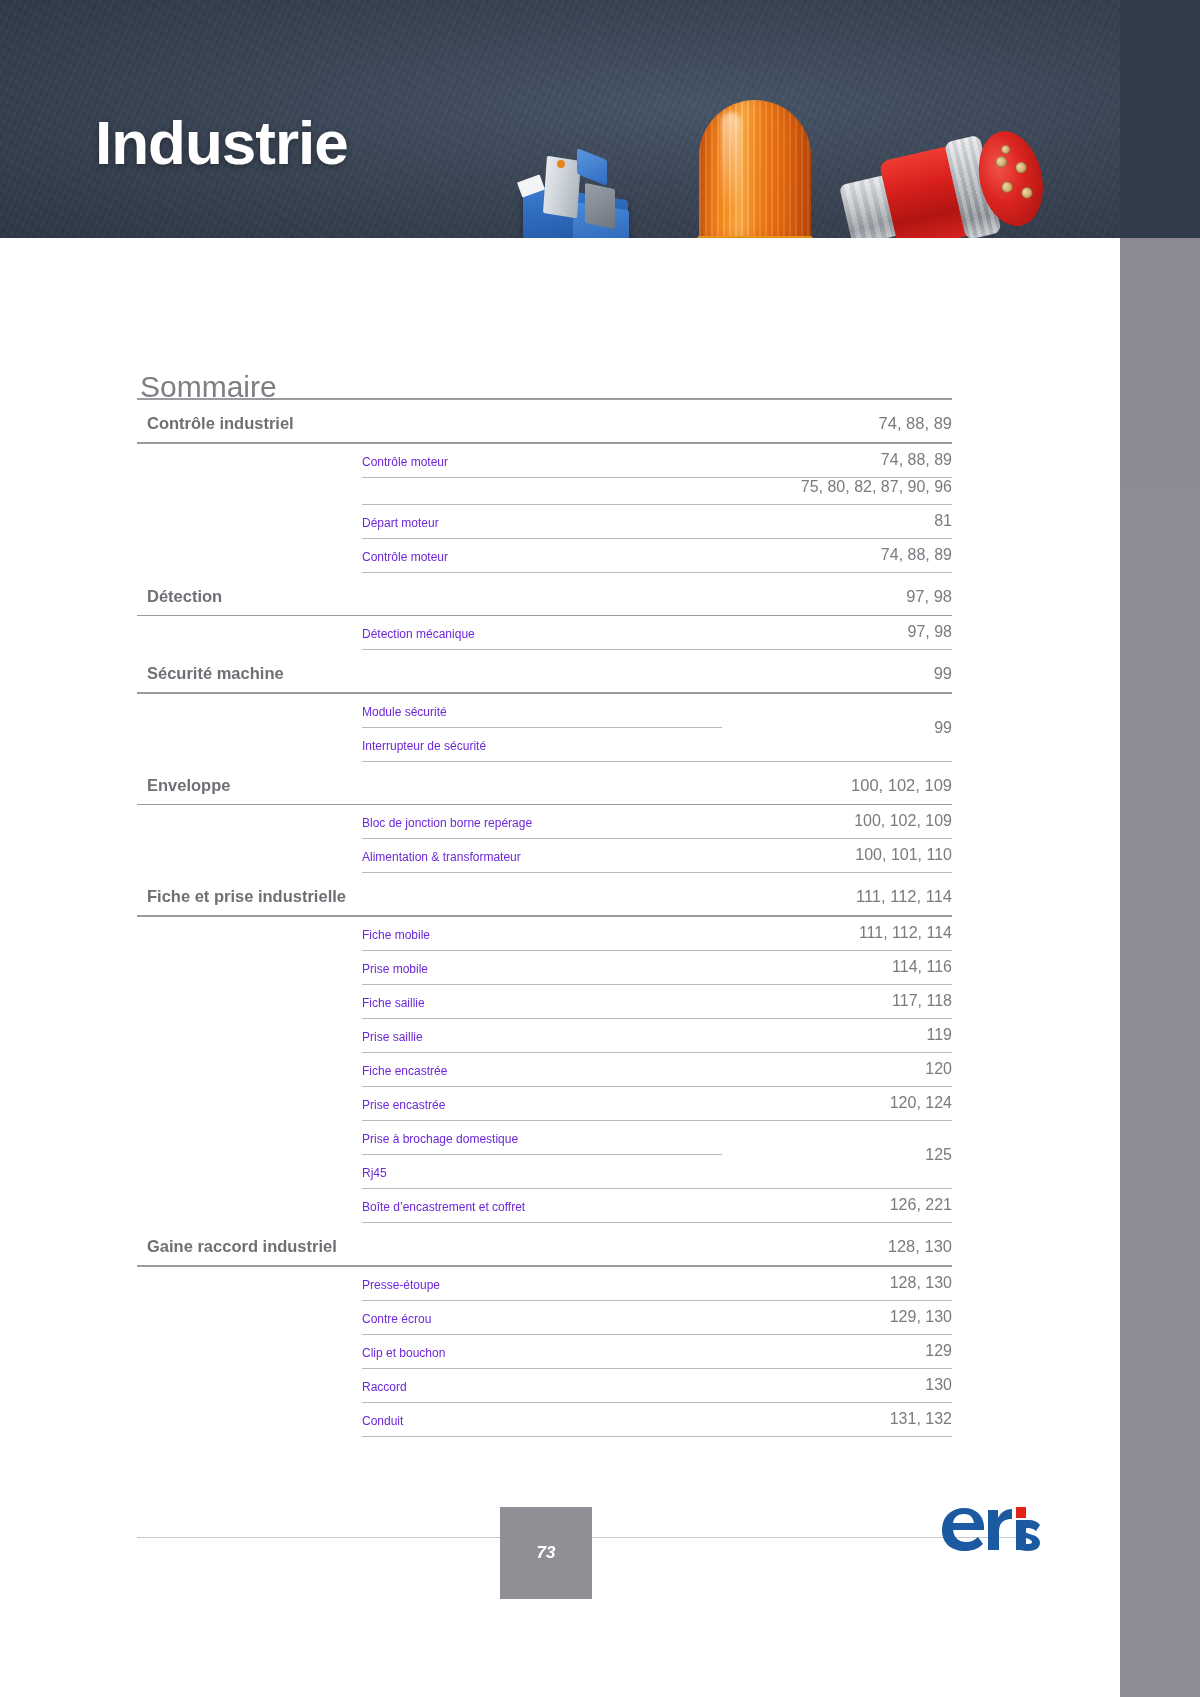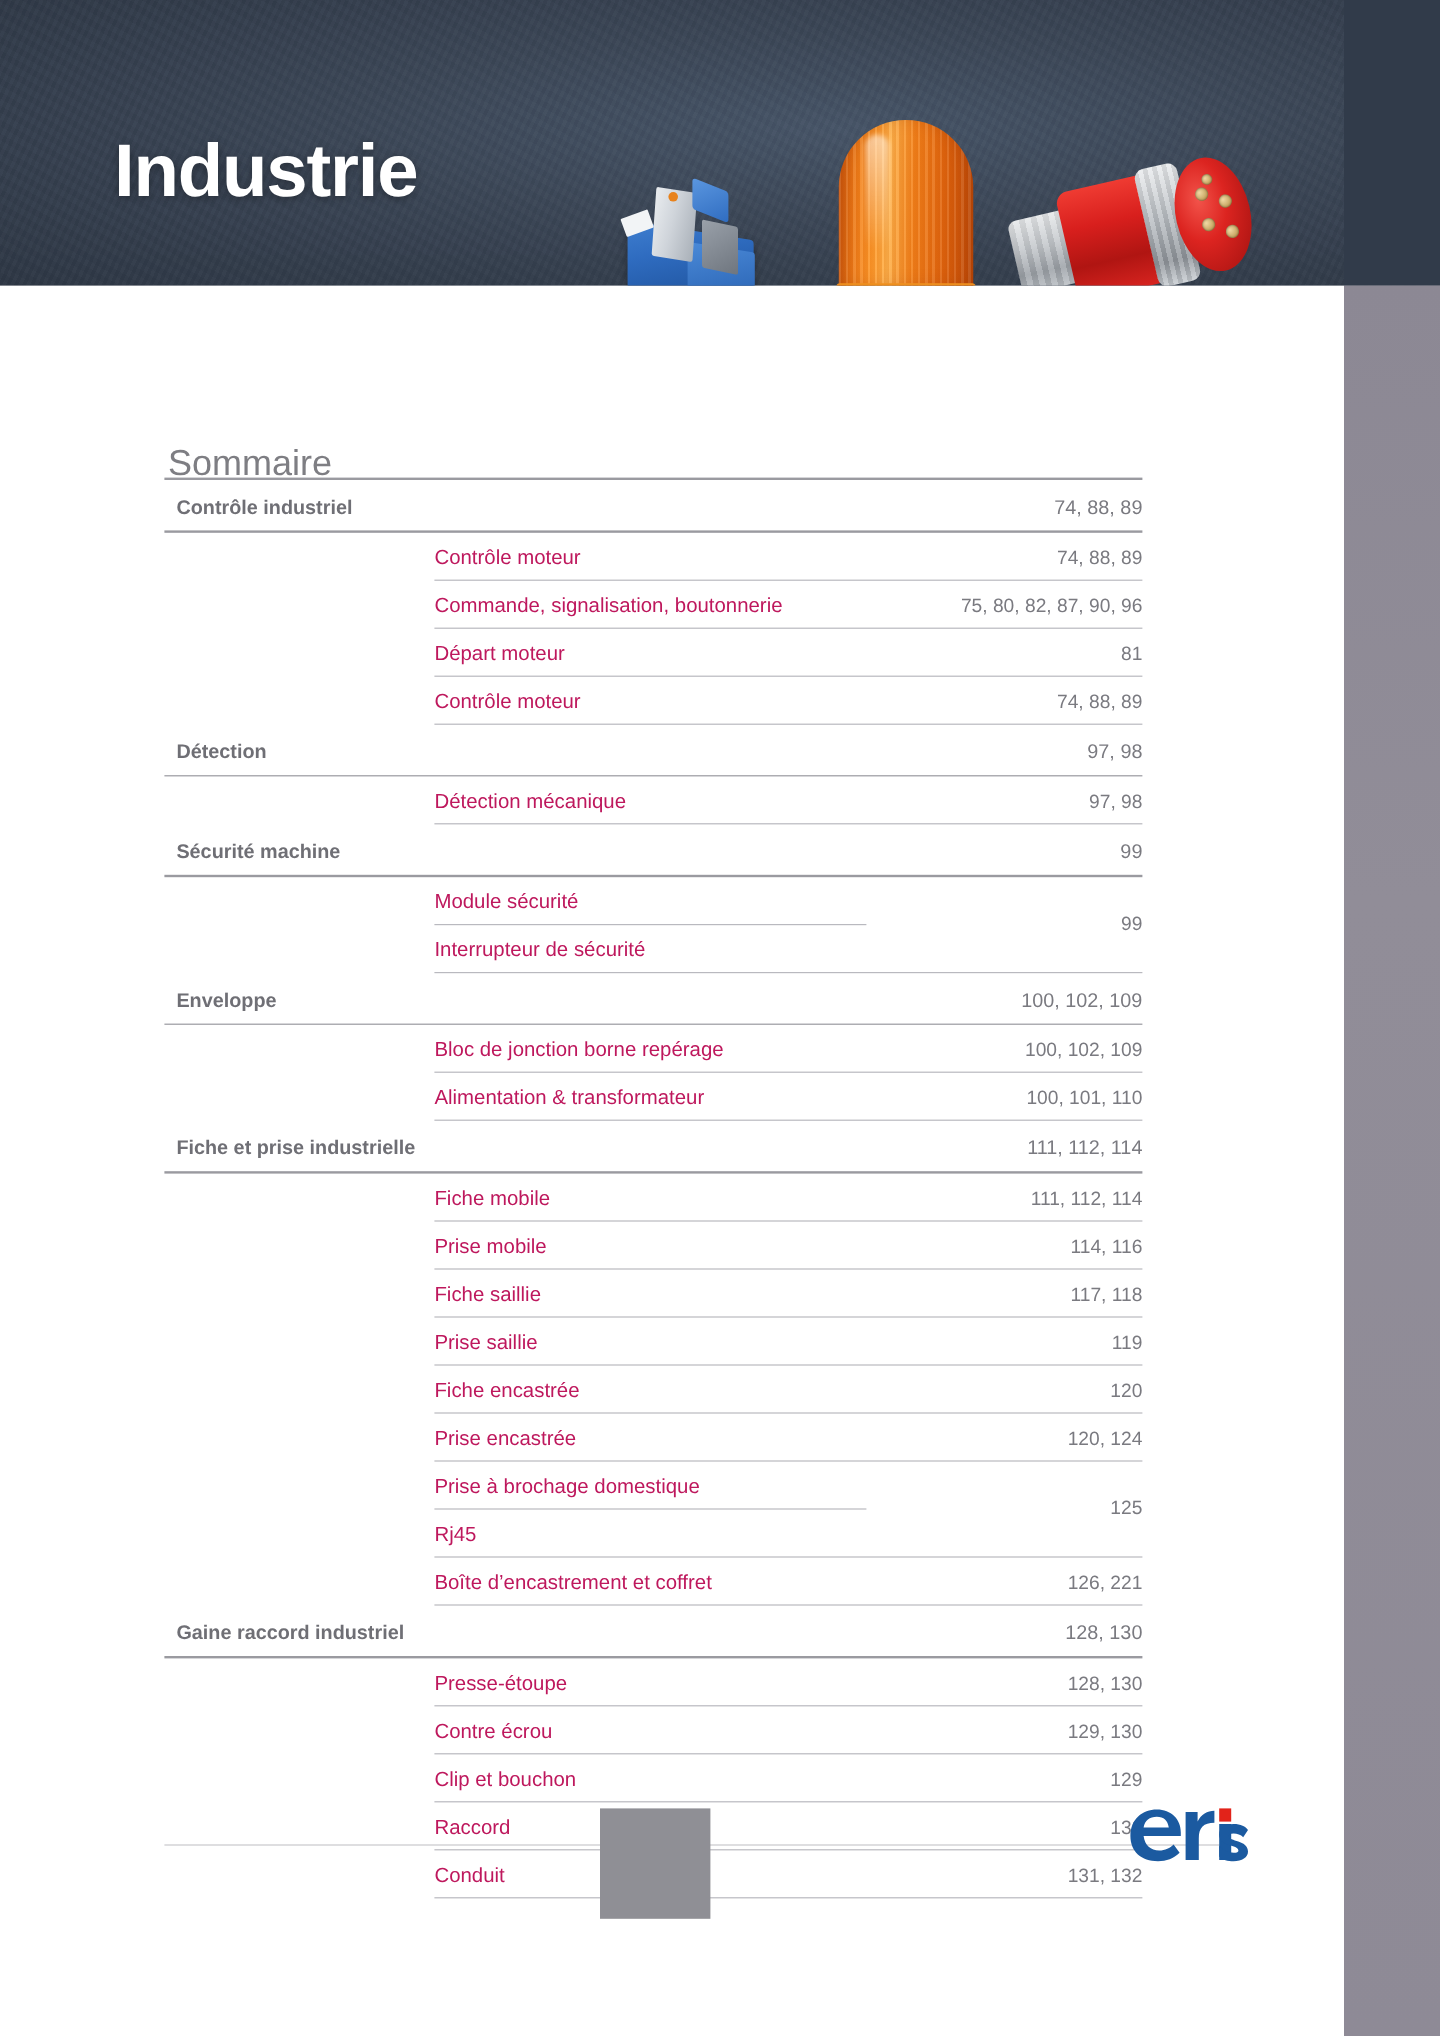--- a/index.html
+++ b/index.html
@@ -169,21 +169,21 @@
     padding: 14px 0 9px 10px; white-space:nowrap;
   }
   .lvl1 .pages {
     font-size:16.5px; color:#7a7a80; font-weight:400;
     margin-left:auto; padding-bottom:9px; text-align:right; white-space:nowrap;
   }
   .lvl1-line { height:1.6px; background:#9a9aa0; width:815px; }
 
   
   .lvl2 .label {
-    font-size:17px; font-weight:400; color:#be185d;
+    font-size:12px; font-weight:400; color:#6d28d9;
     padding: 11px 0 8px 225px; white-space:nowrap;
   }
   .lvl2 .pages {
     font-size:16px; color:#7a7a80; margin-left:auto;
     padding-bottom:8px; text-align:right; white-space:nowrap;
   }
   .lvl2-line { margin-left:225px; height:1px; background:#b9b9bf; width:590px; }
   .lvl2-line.short { width:360px; }
 
   
@@ -264,21 +264,20 @@
       </div>
       <div class="row lvl2">
         <div class="row-inner">
           <div class="label">Contrôle moteur</div>
           <div class="pages">74, 88, 89</div>
         </div>
         <div class="lvl2-line"></div>
       </div>
       <div class="row lvl2">
         <div class="row-inner">
-          <div class="label">Commande, signalisation, boutonnerie</div>
           <div class="pages">75, 80, 82, 87, 90, 96</div>
         </div>
         <div class="lvl2-line"></div>
       </div>
       <div class="row lvl2">
         <div class="row-inner">
           <div class="label">Départ moteur</div>
           <div class="pages">81</div>
         </div>
         <div class="lvl2-line"></div>
@@ -457,20 +456,21 @@
         <div class="row-inner">
           <div class="label">Conduit</div>
           <div class="pages">131, 132</div>
         </div>
         <div class="lvl2-line"></div>
       </div>
     </div>
 
   <div class="footer-line"></div>
   <div class="pagebox"></div>
+  <div class="pagenum">73</div>
 
   <div class="logo">
     <svg width="100" height="58" viewBox="0 0 100 58">
       <g fill="#1b5aa0">
         <path d="M2 34 C2 20 12 12 24 12 C36 12 44 20 44 31 L44 34 L13 34 C14 42 19 46 26 46 C31 46 35 44 38 41 L43 48 C38 53 32 55 25 55 C11 55 2 47 2 34 Z M13 27 L34 27 C33 21 30 18 24 18 C18 18 14 21 13 27 Z"></path>
         <path d="M48 14 L58 14 L58 22 C61 16 66 13 72 13 L72 23 C63 23 59 27 59 36 L59 54 L48 54 Z"></path>
         <rect x="76" y="24" width="10" height="30"></rect>
         <path d="M88 45 C91 47 95 48 99 48 L99 56 C93 56 88 54 84 51 Z" opacity="0"></path>
       </g>
       <g fill="#1b5aa0">

